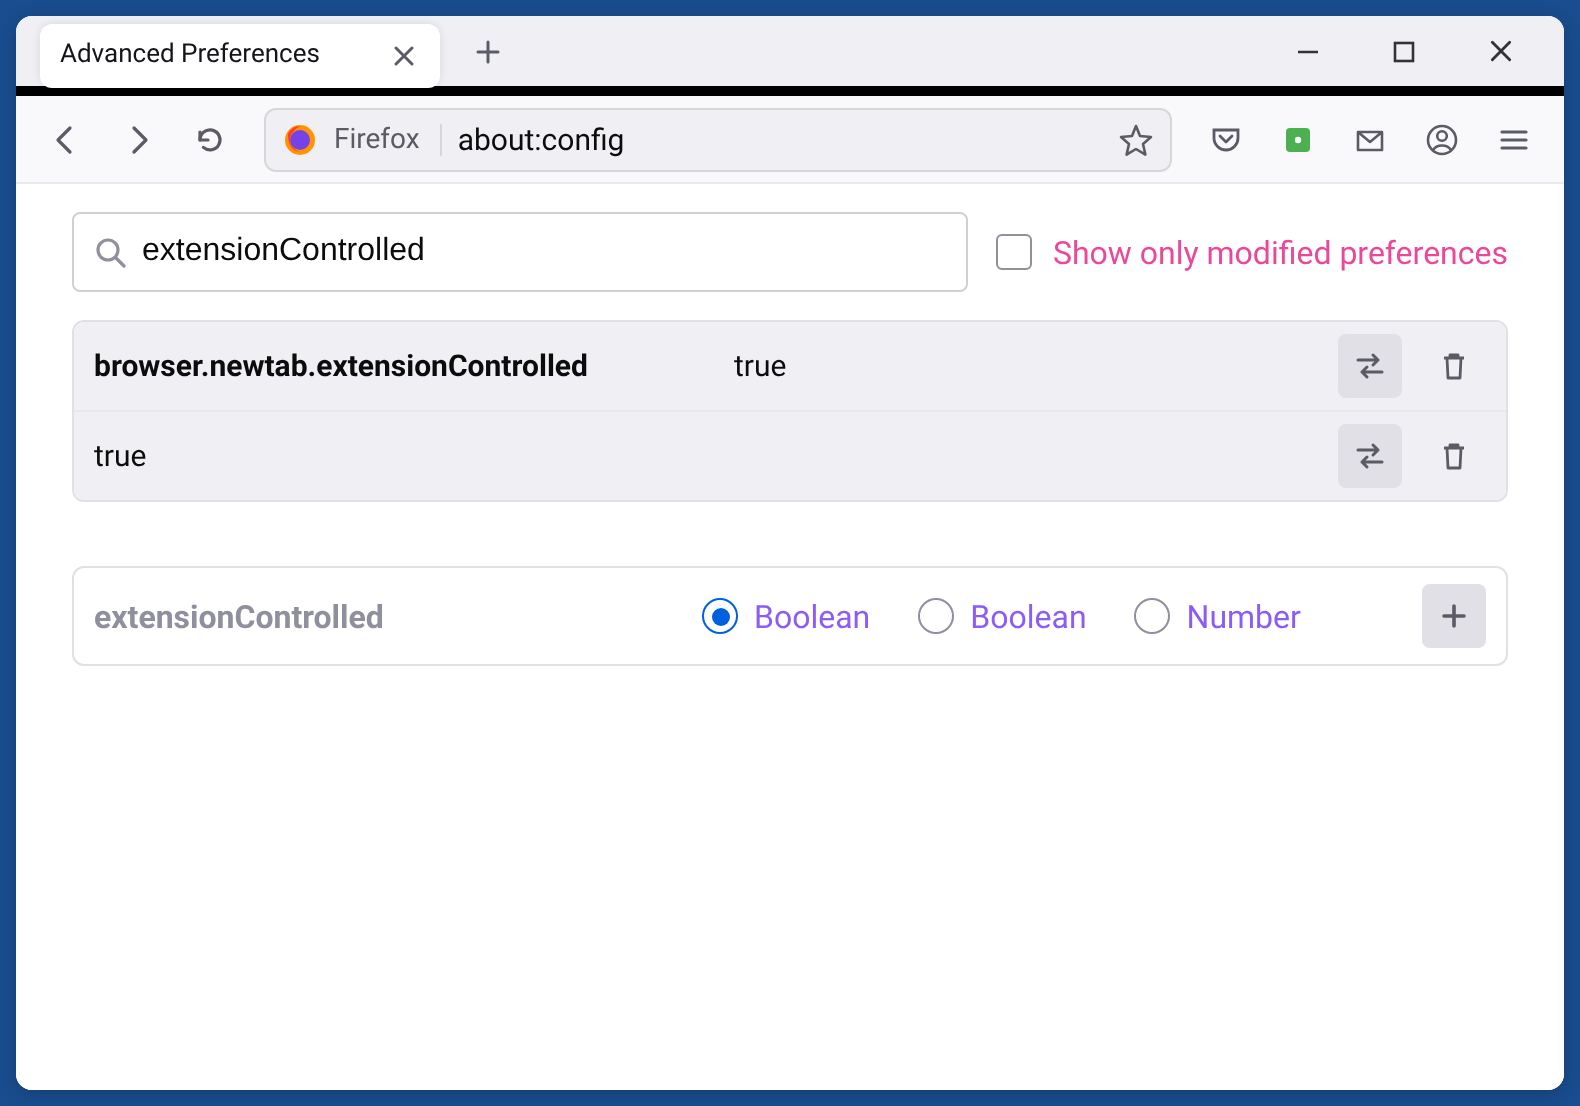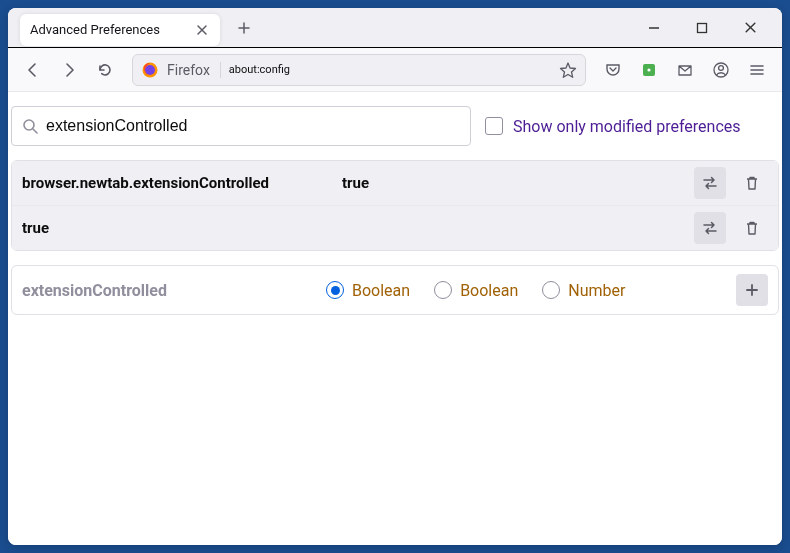--- a/index.html
+++ b/index.html
@@ -23,21 +23,21 @@
     display: flex;
     flex-direction: column;
     box-shadow: 0 2px 10px rgba(0,0,0,0.2);
   }
   
   .tabbar {
     display: flex;
     align-items: center;
     height: 40px;
     background: #f0f0f4;
-    border-bottom: 1px solid #000000;
+    border-bottom: 5px solid #000000;
     padding-left: 8px;
   }
   .tab {
     display: flex;
     align-items: center;
     height: 32px;
     background: #fff;
     border-radius: 6px;
     padding: 0 10px;
     margin: 4px 4px 0 4px;
@@ -74,78 +74,78 @@
     height: 32px;
     background: #f0f0f4;
     border: 1px solid #d7d7db;
     border-radius: 6px;
     padding: 0 8px;
     gap: 8px;
     margin: 12px 6px;
   }
   .urlbar .ff-icon { width:18px; height:18px; }
   .urlbar .ff-label { font-size: 14px; color:#5b5b66; border-right: 1px solid #d7d7db; padding-right:10px; }
-  .urlbar .addr { font-size: 11px; color:#0c0c0d; flex:1; }
+  .urlbar .addr { font-size: 15px; color:#0c0c0d; flex:1; }
   .urlbar .star { color:#5b5b66; }
   
-  .content { flex:1; background:#fff; padding: 14px 3px; overflow:auto; }
+  .content { flex:1; background:#fff; padding: 14px 28px; overflow:auto; }
   .search-row { display:flex; align-items:center; gap: 14px; margin-bottom: 14px; }
   .search-box {
     flex: 1;
     display:flex;
     align-items:center;
     height: 40px;
     border: 1px solid #cfcfd8;
     border-radius: 4px;
     padding: 0 10px;
     gap: 8px;
     max-width: 460px;
   }
   .search-box input {
     border:none; outline:none; font-size:16px; flex:1; color:#0c0c0d;
   }
-  .show-mod { display:flex; align-items:center; gap: 10px; font-size: 16px; color:#4c1d95; }
+  .show-mod { display:flex; align-items:center; gap: 10px; font-size: 16px; color:#ec4899; }
   .chk {
     width:18px; height:18px; border:1px solid #8f8f9d; border-radius:3px; display:inline-block;
   }
   
   .prefs {
     border: 1px solid #e0e0e6;
     border-radius: 6px;
     overflow:hidden;
-    margin-bottom: 14px;
+    margin-bottom: 32px;
   }
   .pref-row {
     display:flex;
     align-items:center;
     min-height: 44px;
     padding: 6px 10px;
     gap: 10px;
     border-bottom: 1px solid #e8e8ed;
     background:#f0f0f4;
   }
   .pref-row:last-child { border-bottom:none; }
   .pref-name { width: 310px; font-size:15px; font-weight:700; color:#0c0c0d; word-break:break-word; line-height:1.25; }
-  .pref-value { flex:1; font-size:15px; font-weight:700; color:#0c0c0d; }
+  .pref-value { flex:1; font-size:15px; font-weight:400; color:#0c0c0d; }
   .row-btn {
     width: 32px; height: 32px; display:flex; align-items:center; justify-content:center;
     background:#e0e0e6; border-radius:4px; color:#5b5b66;
   }
   
   .new-pref {
     border: 1px solid #e0e0e6;
     border-radius: 6px;
     display:flex;
     align-items:center;
     padding: 8px 10px;
     gap: 14px;
   }
   .new-name { width:290px; font-size:16px; font-weight:700; color:#8f8f9d; }
   .radio-group { display:flex; align-items:center; gap: 24px; flex:1; }
-  .radio-opt { display:flex; align-items:center; gap:8px; font-size:16px; color:#a16207; }
+  .radio-opt { display:flex; align-items:center; gap:8px; font-size:16px; color:#8b5cf6; }
   .radio {
     width:18px; height:18px; border:1.5px solid #8f8f9d; border-radius:50%; display:inline-flex; align-items:center; justify-content:center;
   }
   .radio.selected { border-color:#0060df; }
   .radio.selected::after { content:""; width:9px; height:9px; background:#0060df; border-radius:50%; }
   .add-btn {
     width:32px; height:32px; display:flex; align-items:center; justify-content:center;
     background:#e0e0e6; border-radius:4px; color:#5b5b66;
   }
   svg { display:block; }

